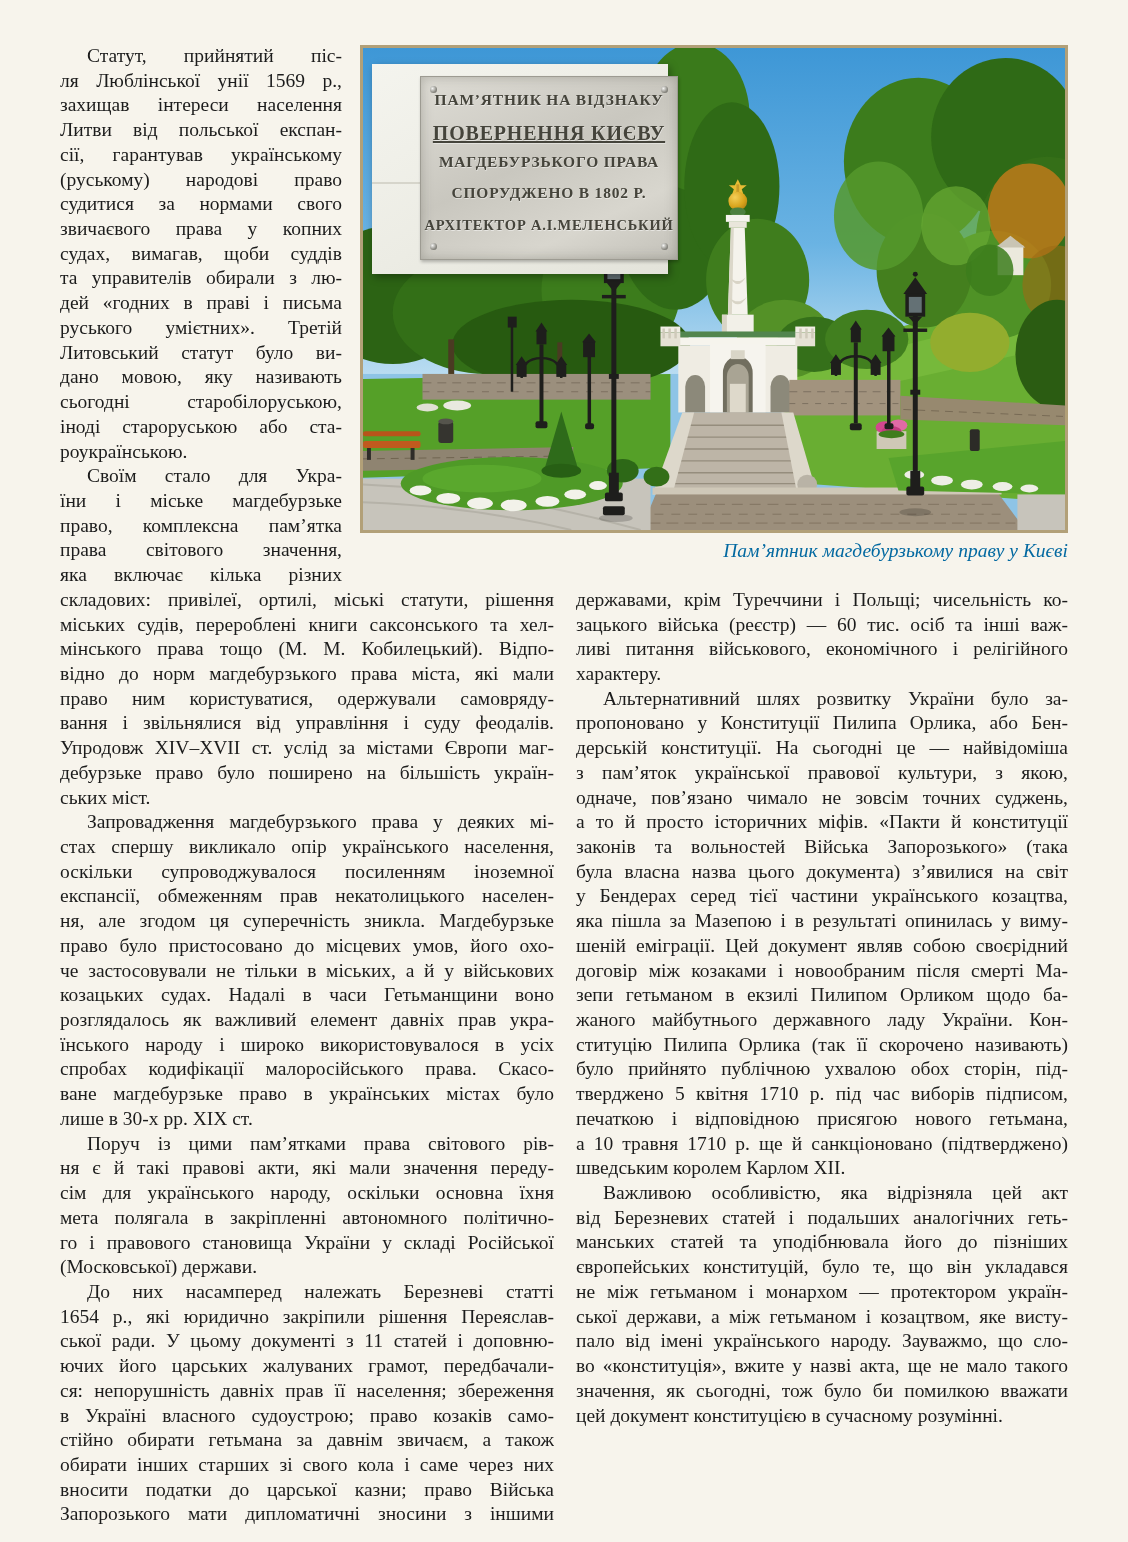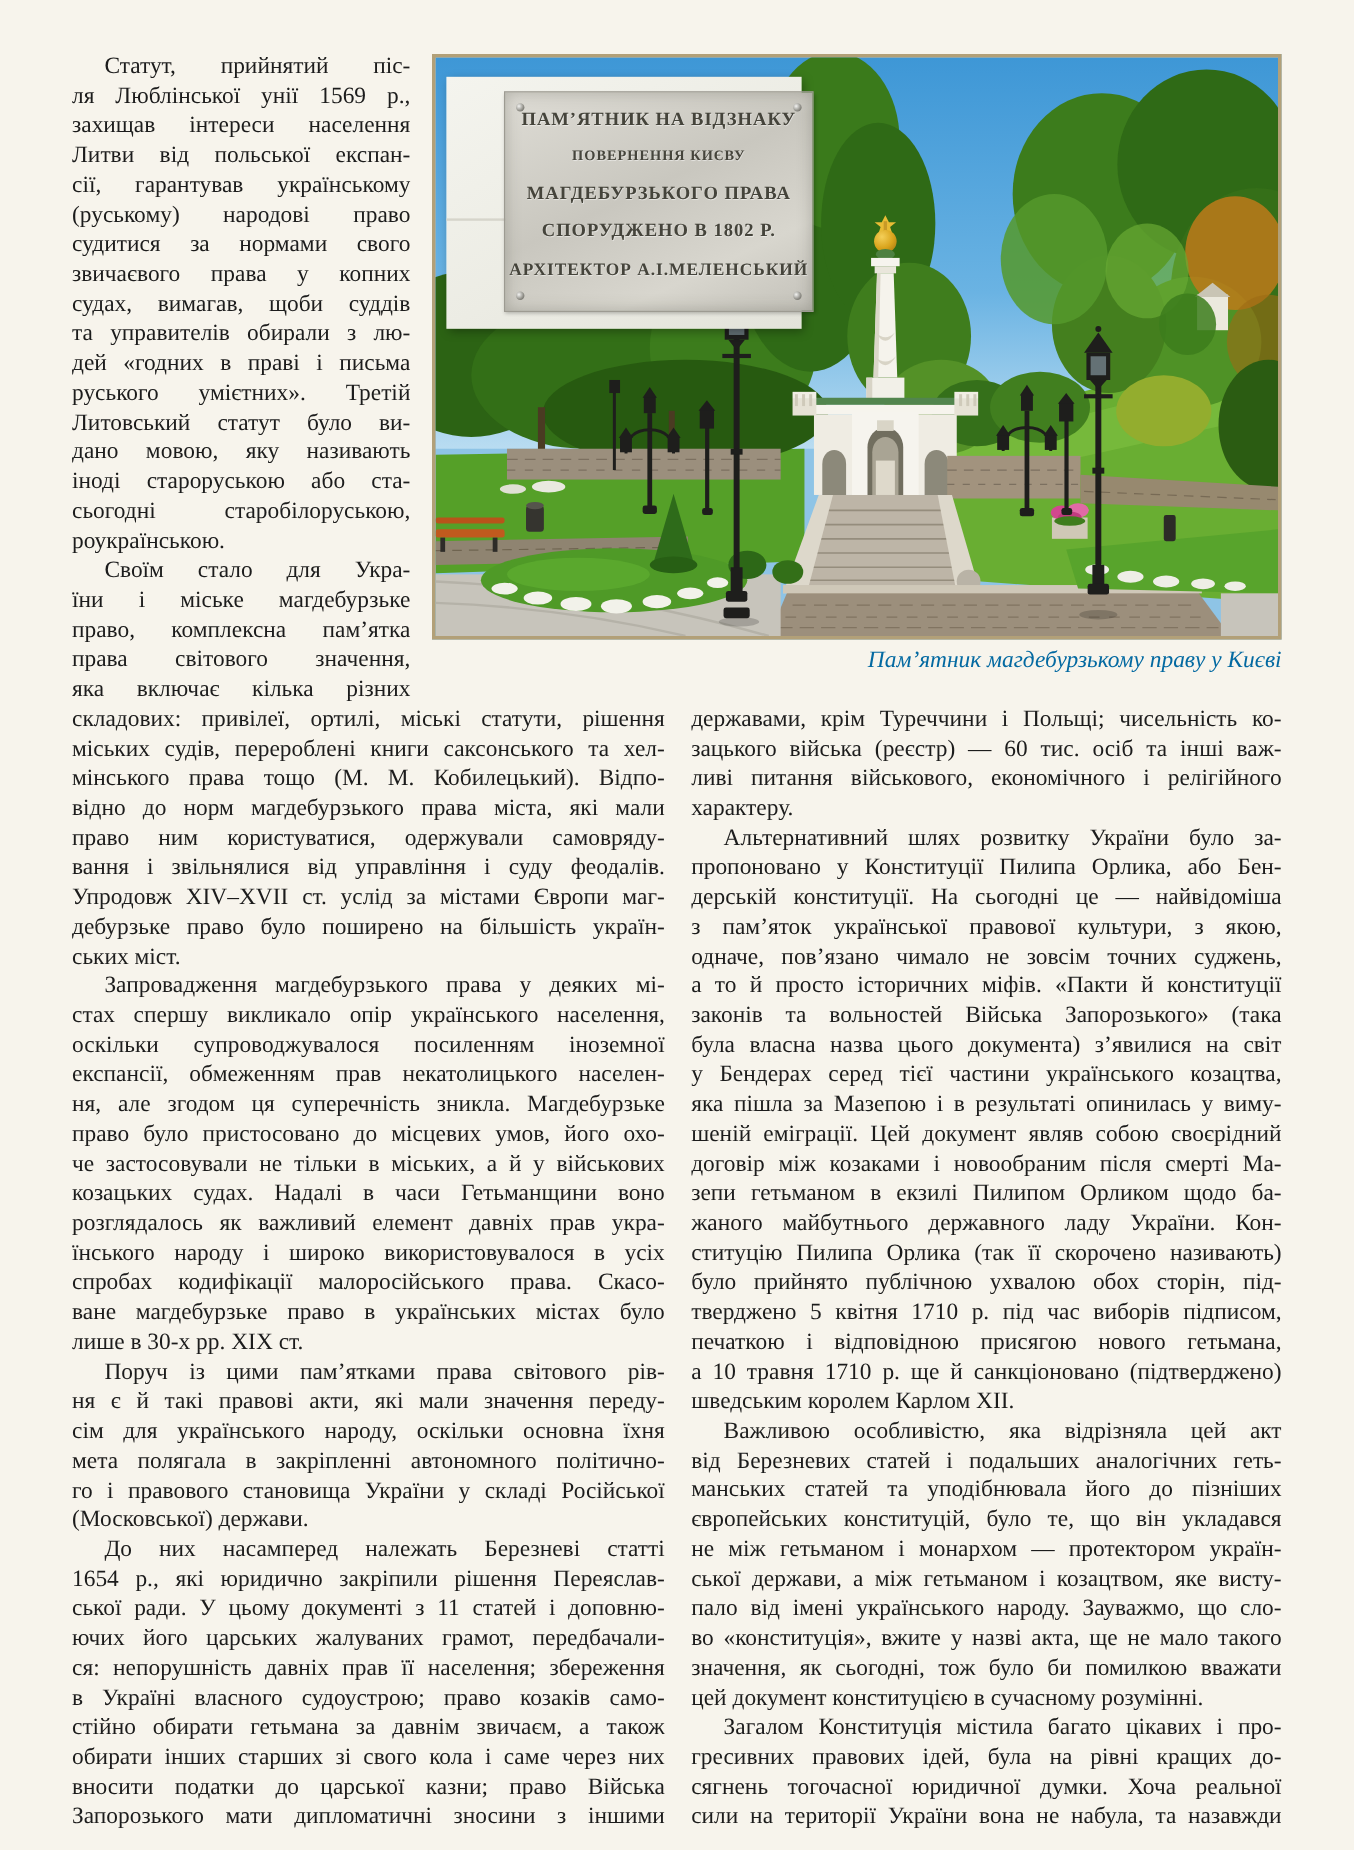--- a/index.html
+++ b/index.html
@@ -46,21 +46,21 @@
     background:radial-gradient(circle at 35% 35%, #f4f4f2, #8e8d86 60%, #55544e);
   }
   .ptxt{
     position:absolute; left:0; right:0; text-align:center;
     color:#45443b; letter-spacing:0.8px; font-weight:bold;
     font-family:"Liberation Serif", serif;
     text-shadow:0.5px 0.8px 0.6px rgba(255,255,255,.5);
     white-space:nowrap;
   }
   .ptxt.l1{ top:14px;  font-size:15.5px; }
-  .ptxt.l2{ top:45px;  font-size:12px; }
+  .ptxt.l2{ top:45px;  font-size:20px;text-decoration:underline; }
   .ptxt.l3{ top:76px;  font-size:15.5px; }
   .ptxt.l4{ top:107px; font-size:15.5px; }
   .ptxt.l5{ top:140px; font-size:14.5px; }
 
   #caption{
     position:absolute; left:568px; top:540px; width:500px;
     text-align:right; font-style:italic; font-size:19.5px; color:#0369a1;
   }
 </style>
 </head>
@@ -78,22 +78,22 @@
         <div class="line">сії, гарантував українському</div>
         <div class="line">(руському) народові право</div>
         <div class="line">судитися за нормами свого</div>
         <div class="line">звичаєвого права у копних</div>
         <div class="line">судах, вимагав, щоби суддів</div>
         <div class="line">та управителів обирали з лю-</div>
         <div class="line">дей «годних в праві і письма</div>
         <div class="line">руського умієтних». Третій</div>
         <div class="line">Литовський статут було ви-</div>
         <div class="line">дано мовою, яку називають</div>
+        <div class="line">сьогодні старобілоруською,</div>
         <div class="line">іноді староруською або ста-</div>
-        <div class="line">сьогодні старобілоруською,</div>
         <div class="line pend">роукраїнською.</div>
       </div>
       <div class="para">
         <div class="line indent">Своїм стало для Укра-</div>
         <div class="line">їни і міське магдебурзьке</div>
         <div class="line">право, комплексна пам’ятка</div>
         <div class="line">права світового значення,</div>
         <div class="line">яка включає кілька різних</div>
         <div class="line">складових: привілеї, ортилі, міські статути, рішення</div>
         <div class="line">міських судів, перероблені книги саксонського та хел-</div>
@@ -425,21 +425,15 @@
         <div class="line">від Березневих статей і подальших аналогічних геть-</div>
         <div class="line">манських статей та уподібнювала його до пізніших</div>
         <div class="line">європейських конституцій, було те, що він укладався</div>
         <div class="line">не між гетьманом і монархом — протектором україн-</div>
         <div class="line">ської держави, а між гетьманом і козацтвом, яке висту-</div>
         <div class="line">пало від імені українського народу. Зауважмо, що сло-</div>
         <div class="line">во «конституція», вжите у назві акта, ще не мало такого</div>
         <div class="line">значення, як сьогодні, тож було би помилкою вважати</div>
         <div class="line pend">цей документ конституцією в сучасному розумінні.</div>
       </div>
-      <div class="para">
-        <div class="line indent">Загалом Конституція містила багато цікавих і про-</div>
-        <div class="line">гресивних правових ідей, була на рівні кращих до-</div>
-        <div class="line">сягнень тогочасної юридичної думки. Хоча реальної</div>
-        <div class="line">сили на території України вона не набула, та назавжди</div>
-      </div>
     </section>
 
 </div>
 
 </body></html>

